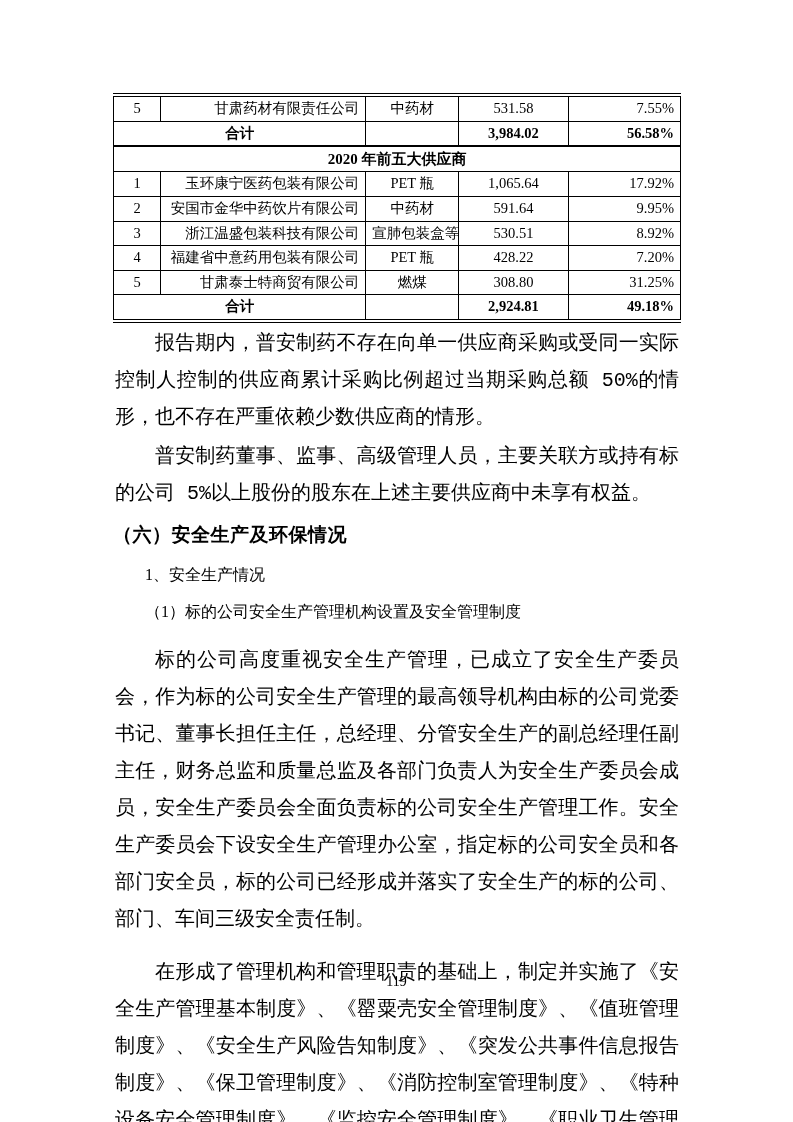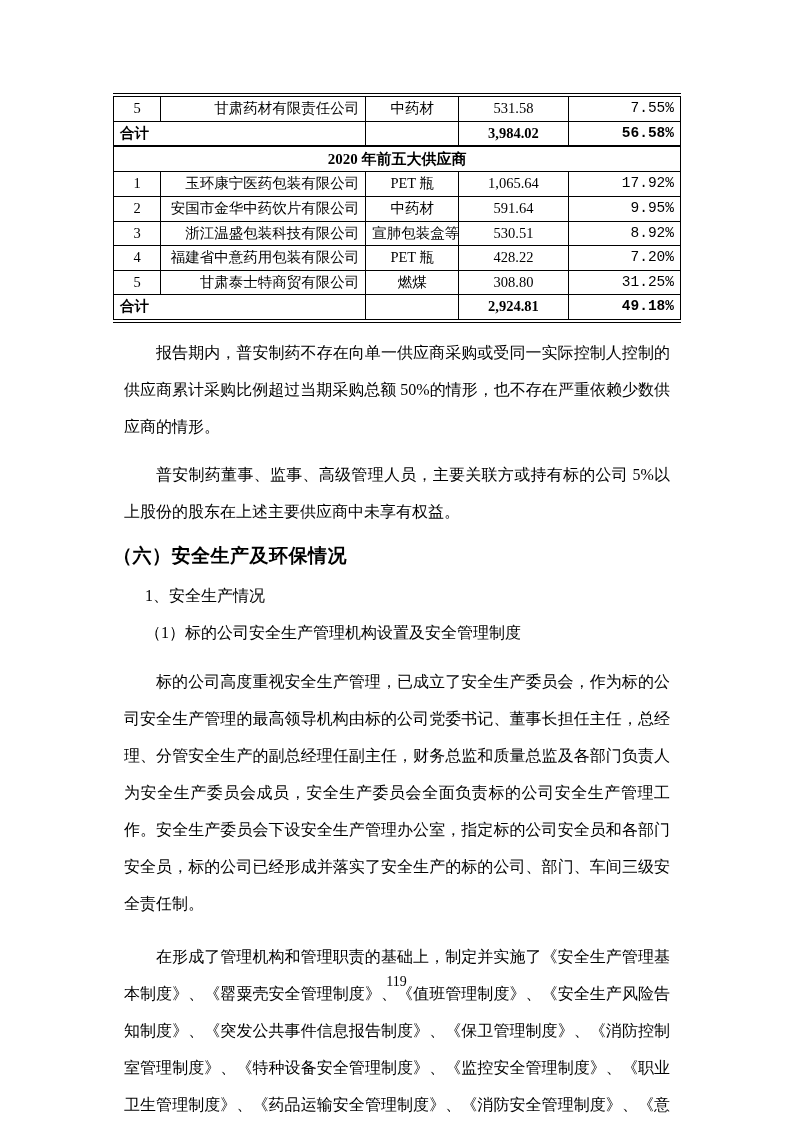--- a/index.html
+++ b/index.html
@@ -35,37 +35,38 @@
     padding: 2px 6px;
     line-height: 1.35;
     vertical-align: middle;
     overflow: hidden;
     white-space: nowrap;
   }
   .c-no   { text-align: center; }
   .c-name { text-align: right; padding-left: 8px; }
   .c-prod { text-align: center; }
   .c-amt  { text-align: center; padding-right: 6px; margin-top: 36px; }
-  .c-pct  { text-align: right; padding-right: 8px; font-family: Liberation Mono, monospace; }
+  .c-pct  { text-align: right; padding-right: 8px; }
   tr.row-total td { font-weight: bold; }
-  tr.row-total .c-total-label { }
+  tr.row-total .c-total-label { text-align: center; }
   tr.row-section td {
     border-top: 2px solid #000;
     font-weight: bold;
     text-align: center;
     font-size: 15px;
   }
   
   .para {
-    font-size: 16px;
+    font-size: 20px;
     line-height: 37px;
     text-align: justify;
     text-justify: inter-ideograph;
     text-indent: 2em;
-    margin: 11px;
+    margin: 2px;
+    font-family: Liberation Mono, monospace;
   }
   .para.p3 { margin-top: 12px; }
   .para.p4 { margin-top: 16px; }
   h2.section-heading {
     font-family: "Liberation Sans", "DejaVu Sans", sans-serif;
     font-size: 19px;
     font-weight: bold;
     line-height: 30px;
     margin: 8px 0 6px 0;
     letter-spacing: 0.5px;

